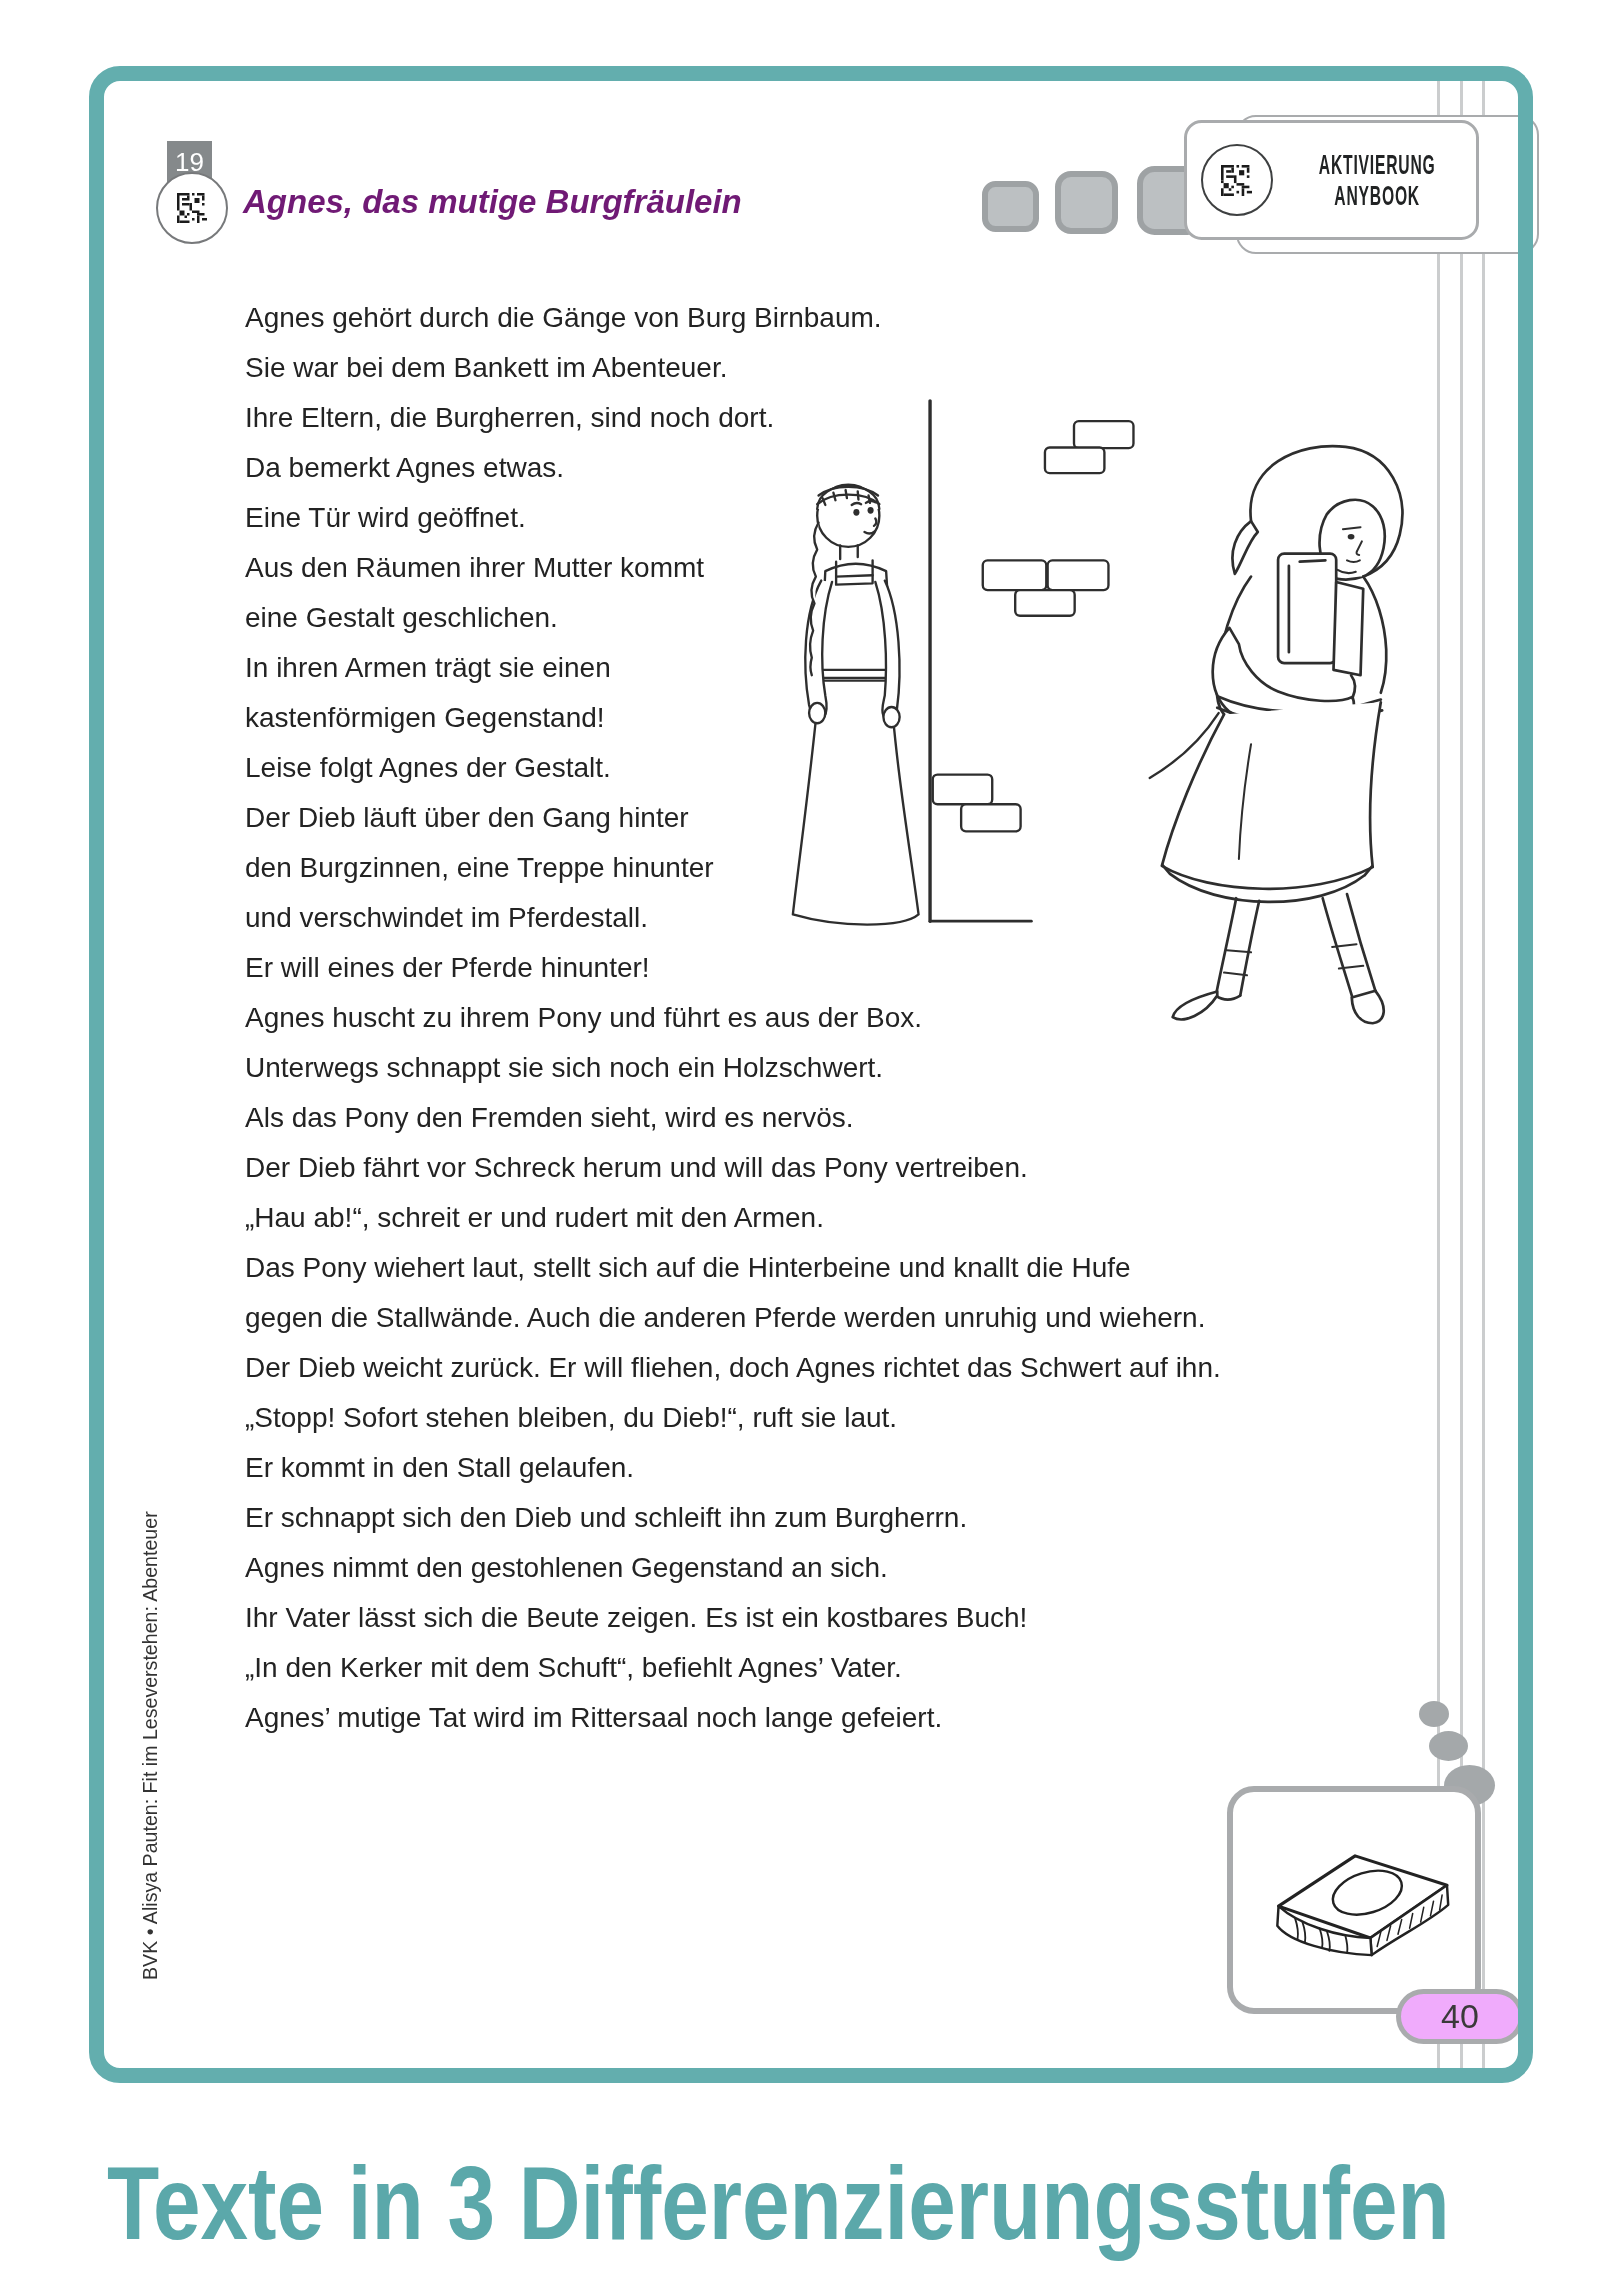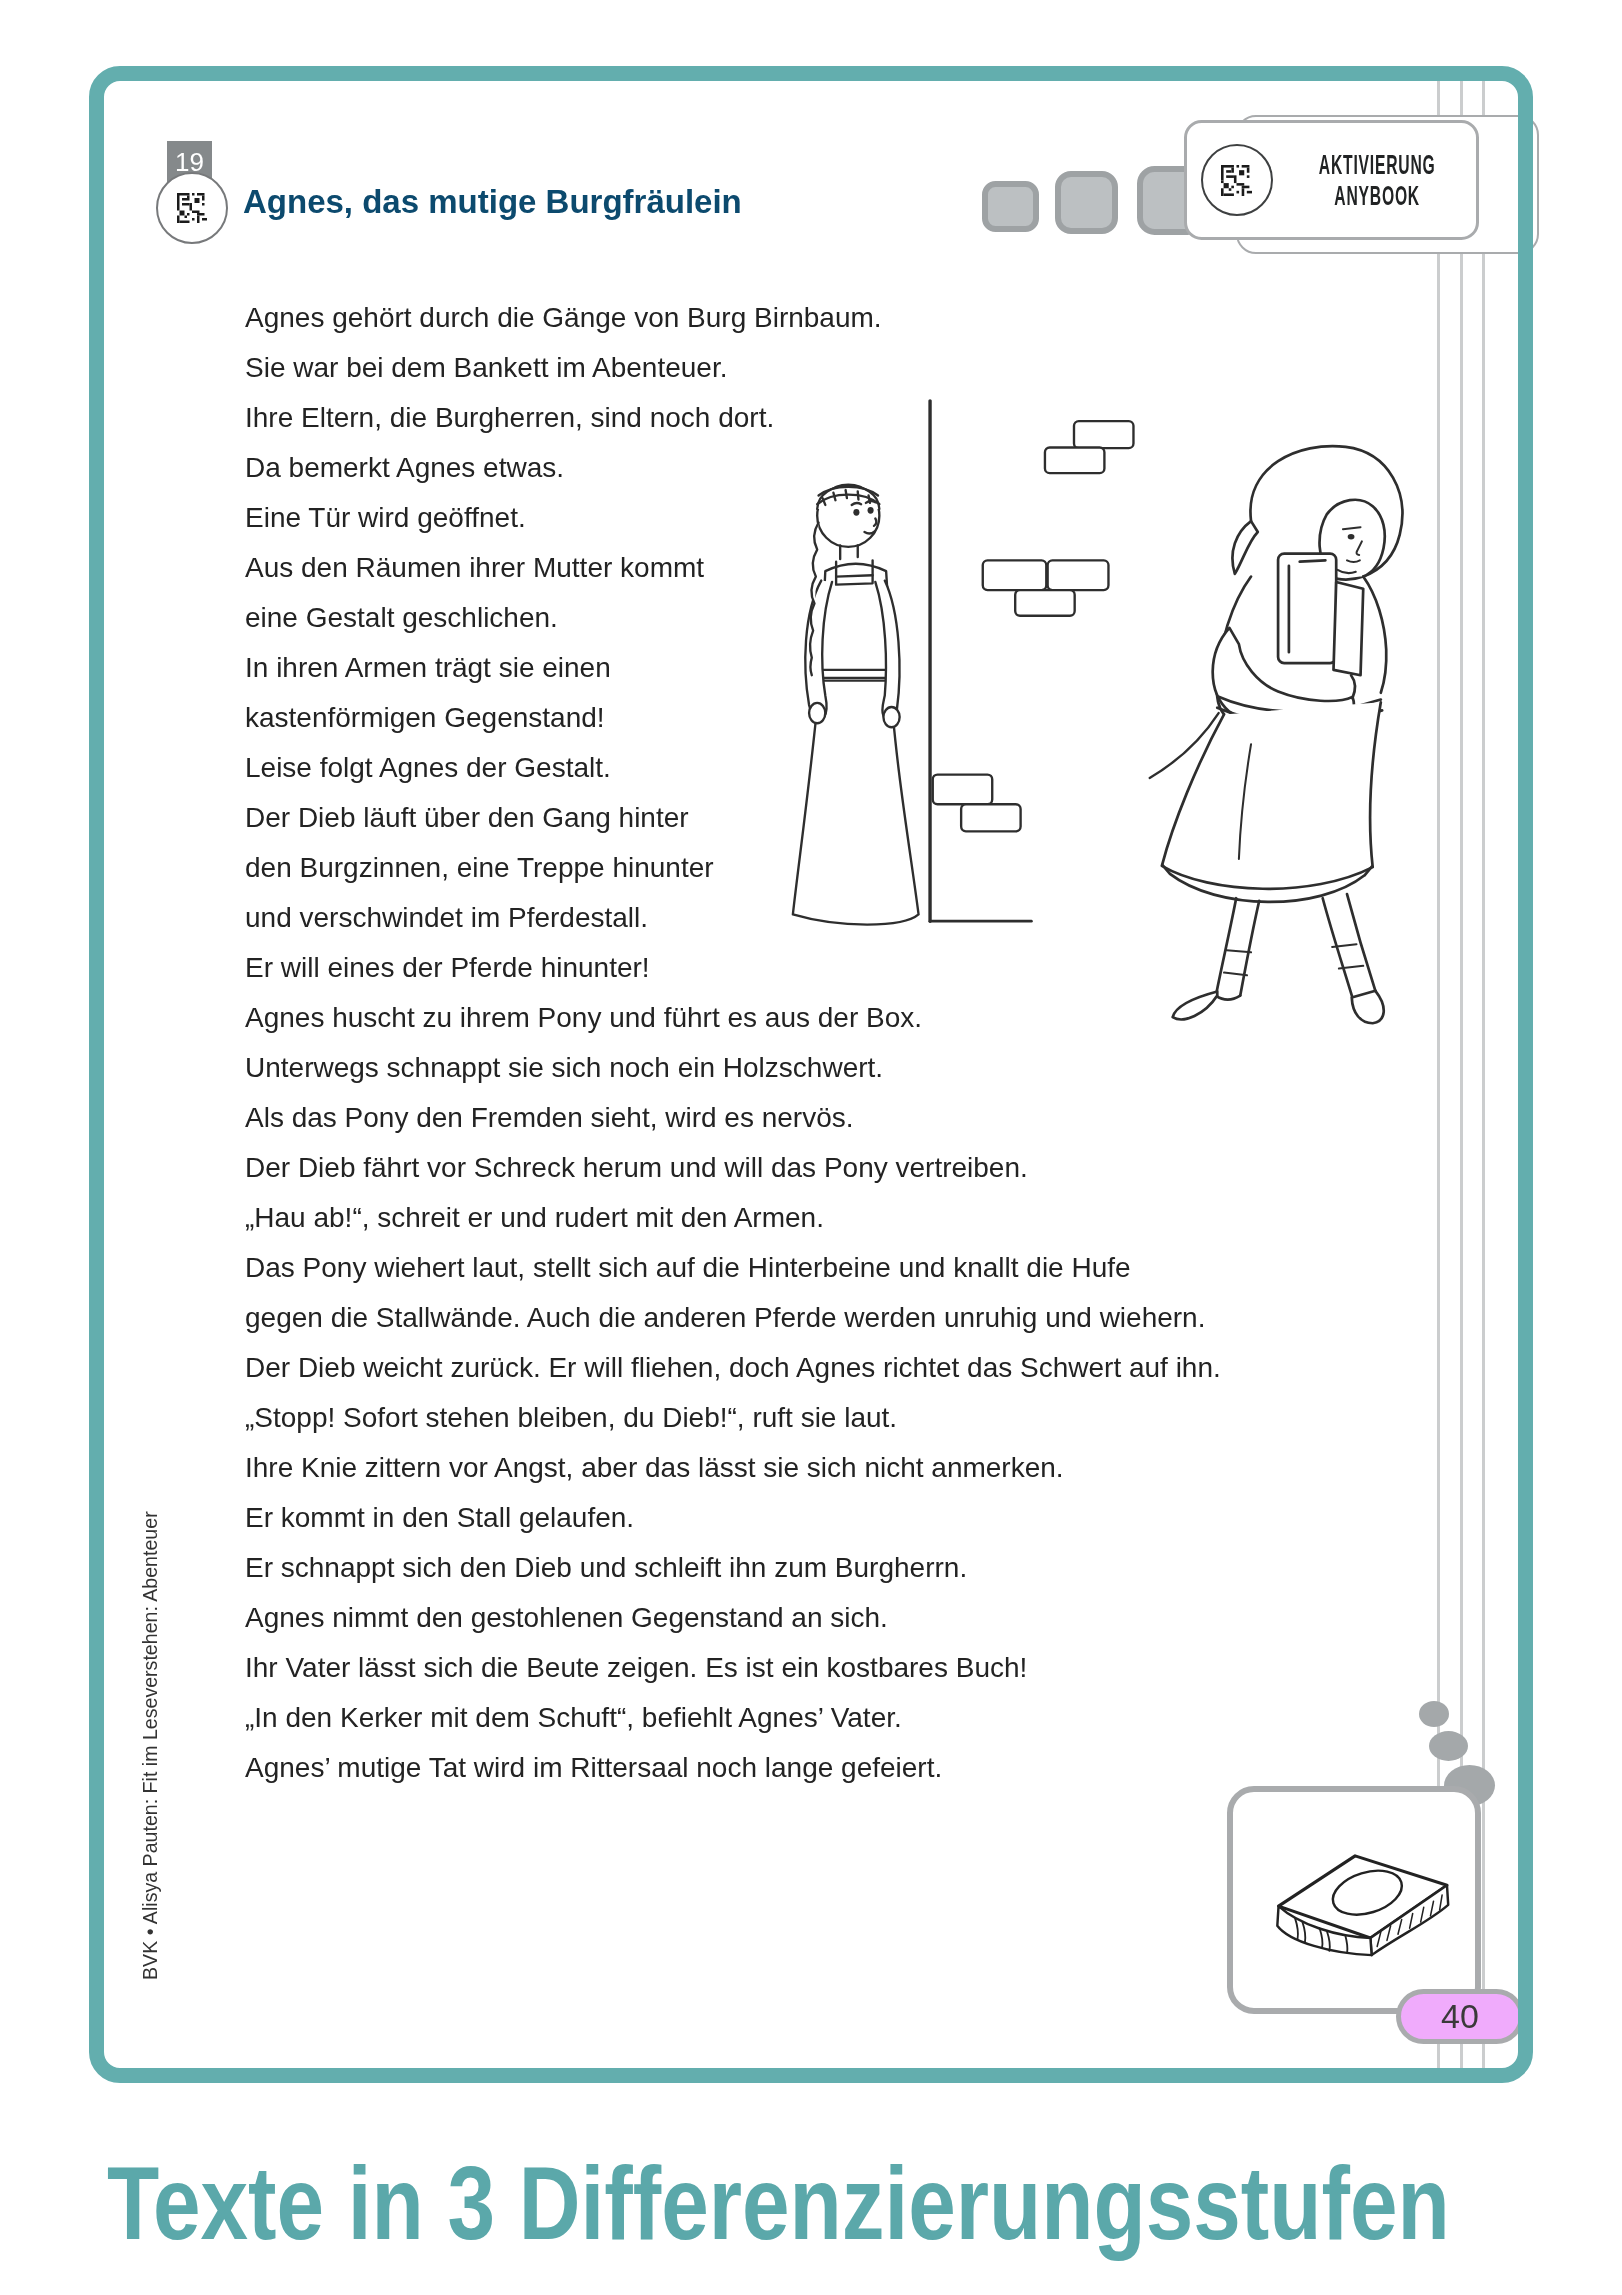--- a/index.html
+++ b/index.html
@@ -11,21 +11,21 @@
 
   
   .page-frame{position:absolute;left:89px;top:66px;width:1414px;height:1987px;
               border:15px solid #63aeae;border-radius:31px;z-index:10;pointer-events:none;}
 
   
   .num-badge{position:absolute;left:167px;top:141px;width:45px;height:62px;background:#85898b;z-index:2;
              color:#fff;font-size:26px;text-align:center;line-height:43px;}
   .qr-circle{position:absolute;left:156px;top:172px;width:68px;height:68px;background:#fff;
              border:2.7px solid #77797b;border-radius:50%;z-index:3;display:flex;align-items:center;justify-content:center;}
-  .page-title{position:absolute;left:243px;top:183px;font-size:33px;font-weight:bold;color:#0c4a6e;z-index:2;white-space:nowrap;}
+  .page-title{position:absolute;left:243px;top:183px;font-size:33px;font-weight:bold;color:#701a75;z-index:2;white-space:nowrap;font-style:italic;}
 
   .sq{position:absolute;background:#bcc0c2;border:6px solid #9ea2a4;z-index:2;}
   .sq1{left:982px;top:181px;width:45px;height:39px;border-radius:13.5px;}
   .sq2{left:1055px;top:171px;width:51px;height:51px;border-radius:16px;}
   .sq3{left:1137px;top:166px;width:56px;height:57px;border-radius:17.6px;}
 
   .anybook-back{position:absolute;left:1236px;top:115px;width:299px;height:135px;background:#fff;
                 border:2.7px solid #a9abad;border-radius:20px;z-index:2;}
   .anybook-card{position:absolute;left:1184px;top:120px;width:289px;height:114px;background:#fff;
                 border:3.4px solid #a9abad;border-radius:17.6px;z-index:3;display:flex;align-items:center;}
@@ -232,21 +232,20 @@
     <div class="story-line">Er will eines der Pferde hinunter!</div>
     <div class="story-line">Agnes huscht zu ihrem Pony und führt es aus der Box.</div>
     <div class="story-line">Unterwegs schnappt sie sich noch ein Holzschwert.</div>
     <div class="story-line">Als das Pony den Fremden sieht, wird es nervös.</div>
     <div class="story-line">Der Dieb fährt vor Schreck herum und will das Pony vertreiben.</div>
     <div class="story-line">„Hau ab!“, schreit er und rudert mit den Armen.</div>
     <div class="story-line">Das Pony wiehert laut, stellt sich auf die Hinterbeine und knallt die Hufe</div>
     <div class="story-line">gegen die Stallwände. Auch die anderen Pferde werden unruhig und wiehern.</div>
     <div class="story-line">Der Dieb weicht zurück. Er will fliehen, doch Agnes richtet das Schwert auf ihn.</div>
     <div class="story-line">„Stopp! Sofort stehen bleiben, du Dieb!“, ruft sie laut.</div>
-    <div class="story-line">Ihre Knie zittern vor Angst, aber das lässt sie sich nicht anmerken.</div>
     <div class="story-line">Er kommt in den Stall gelaufen.</div>
     <div class="story-line">Er schnappt sich den Dieb und schleift ihn zum Burgherrn.</div>
     <div class="story-line">Agnes nimmt den gestohlenen Gegenstand an sich.</div>
     <div class="story-line">Ihr Vater lässt sich die Beute zeigen. Es ist ein kostbares Buch!</div>
     <div class="story-line">„In den Kerker mit dem Schuft“, befiehlt Agnes’ Vater.</div>
     <div class="story-line">Agnes’ mutige Tat wird im Rittersaal noch lange gefeiert.</div>
   </div>
 
 <div class="credit">BVK • Alisya Pauten: Fit im Leseverstehen: Abenteuer</div>
 

